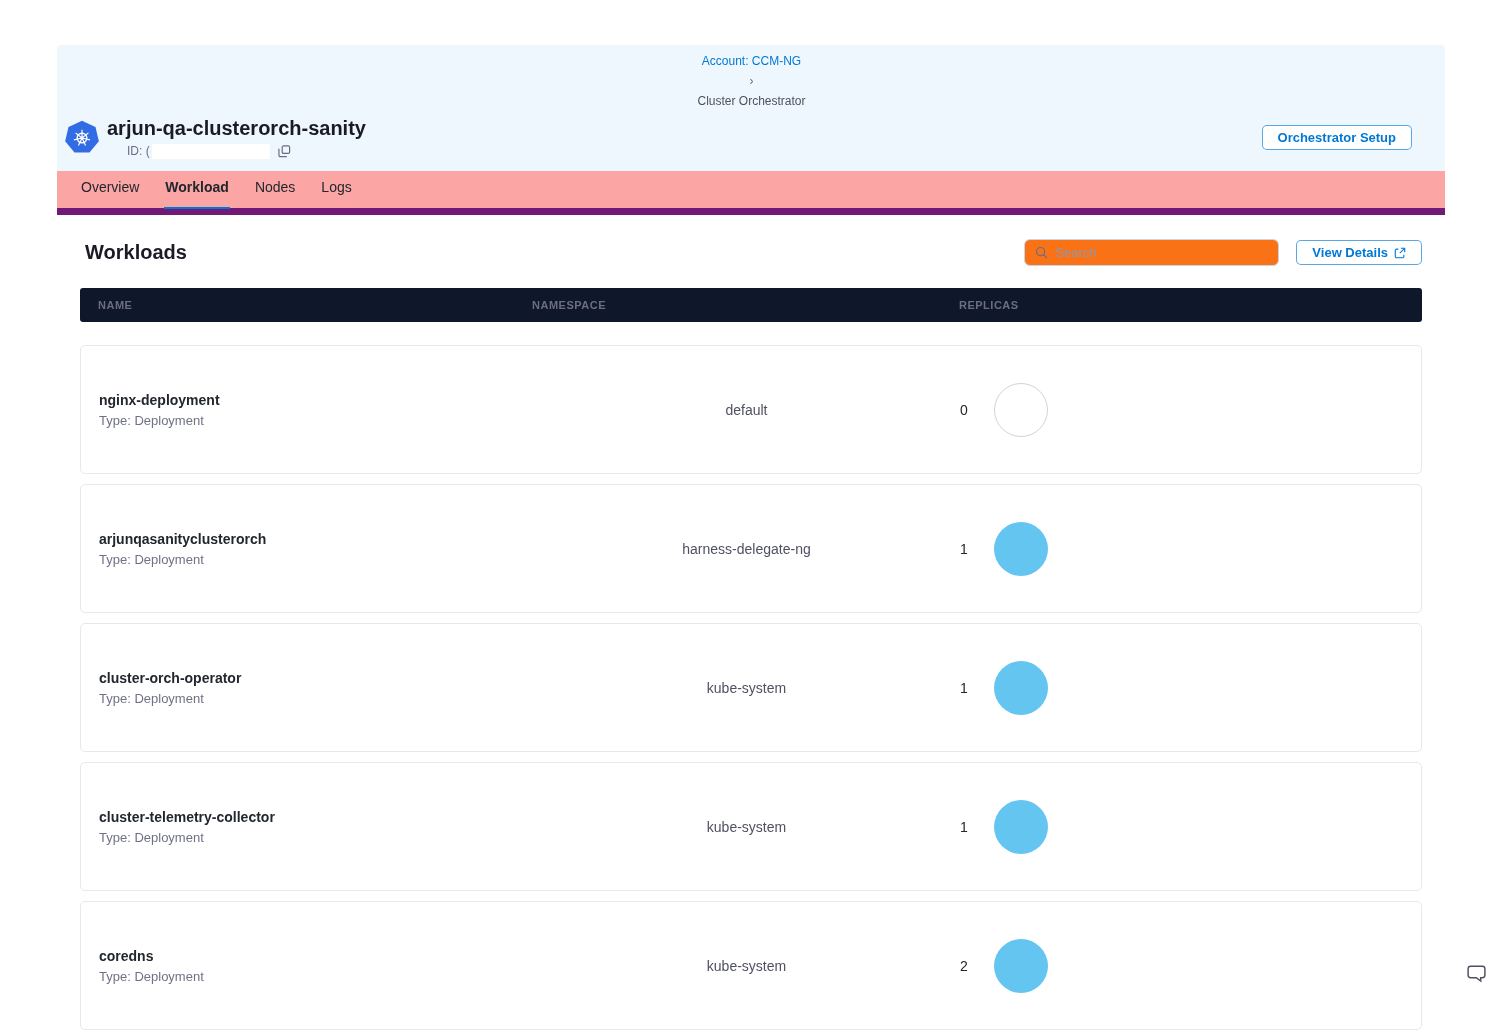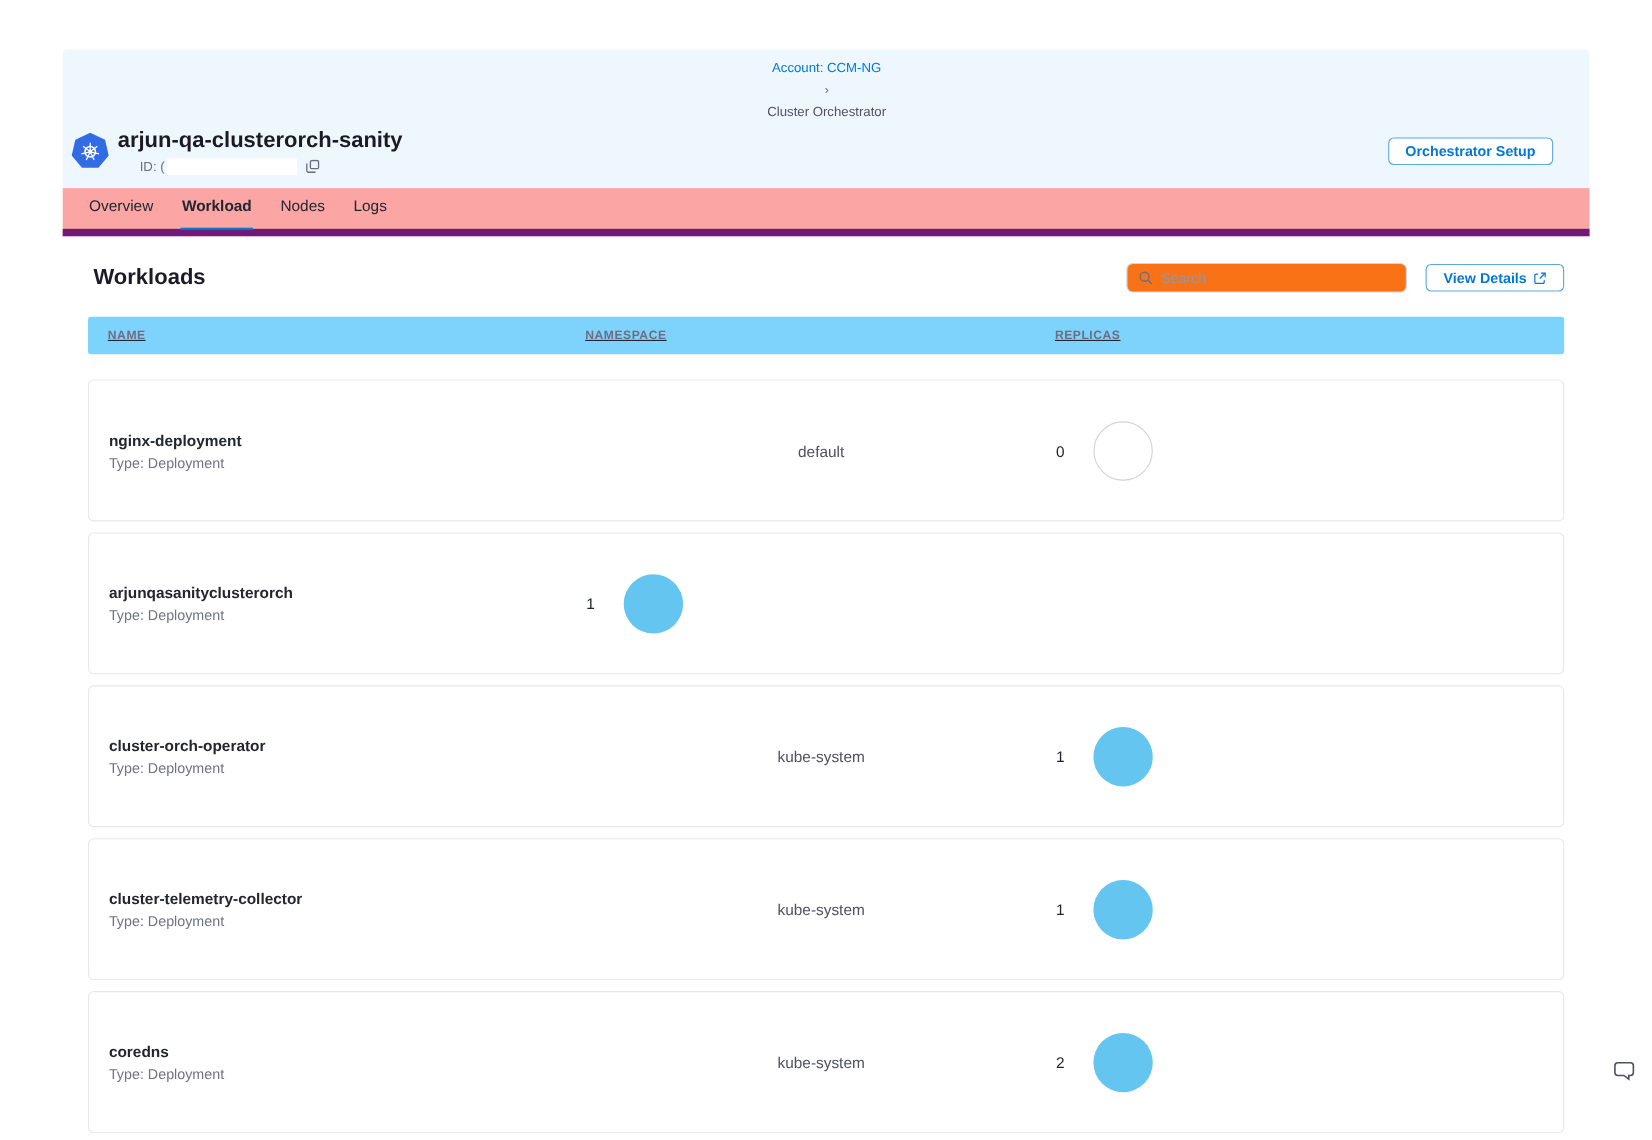--- a/index.html
+++ b/index.html
@@ -82,24 +82,23 @@
     border:none; outline:none; flex:1; font-size:13px;
     font-family:"Liberation Sans", sans-serif; color:#22272d; background:transparent;
   }
   .search-box input::placeholder { color:#9296ab; }
 
   
   .table-head {
     margin-top:22px;
     display:grid; grid-template-columns:434px 427px 1fr;
     align-items:center;
-    background:#7dd3fc;
+    background:#0f172a;
     height:34px; padding:0 18px;
     border-radius:3px;
-    text-decoration:underline;
   }
   .table-head > div {
     font-size:11px; font-weight:bold; letter-spacing:.5px;
     color:#6b6d85; text-transform:uppercase;
   }
   .rows { margin-top:23px; }
   .row {
     display:grid; grid-template-columns:434px 427px 1fr;
     align-items:center;
     background:#ffffff;
@@ -216,20 +215,21 @@
             <span class="replica-count">0</span>
             <span class="replica-circle"></span>
           </div>
         </div>
 
         <div class="row">
           <div class="cell-name">
             <div class="wl-name">arjunqasanityclusterorch</div>
             <div class="wl-type">Type: Deployment</div>
           </div>
+          <div class="cell-ns">harness-delegate-ng</div>
           <div class="cell-replicas">
             <span class="replica-count">1</span>
             <span class="replica-circle filled"></span>
           </div>
         </div>
 
         <div class="row">
           <div class="cell-name">
             <div class="wl-name">cluster-orch-operator</div>
             <div class="wl-type">Type: Deployment</div>

